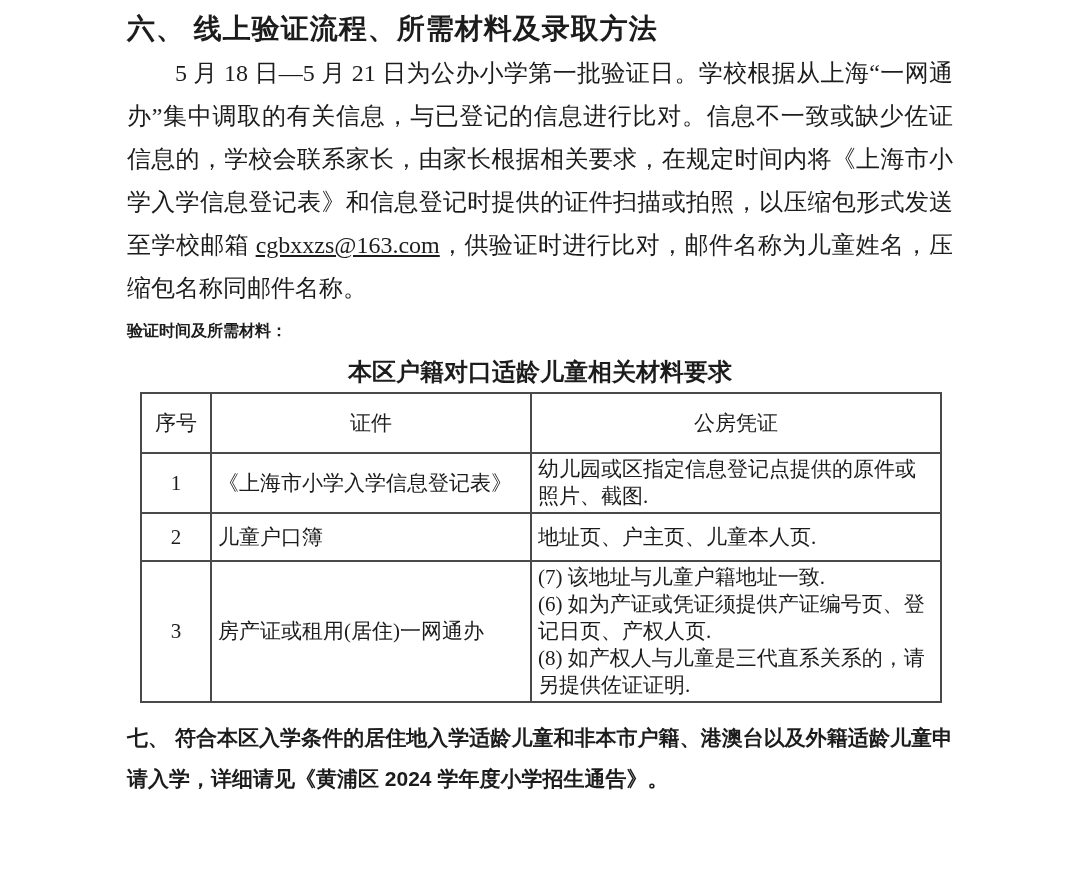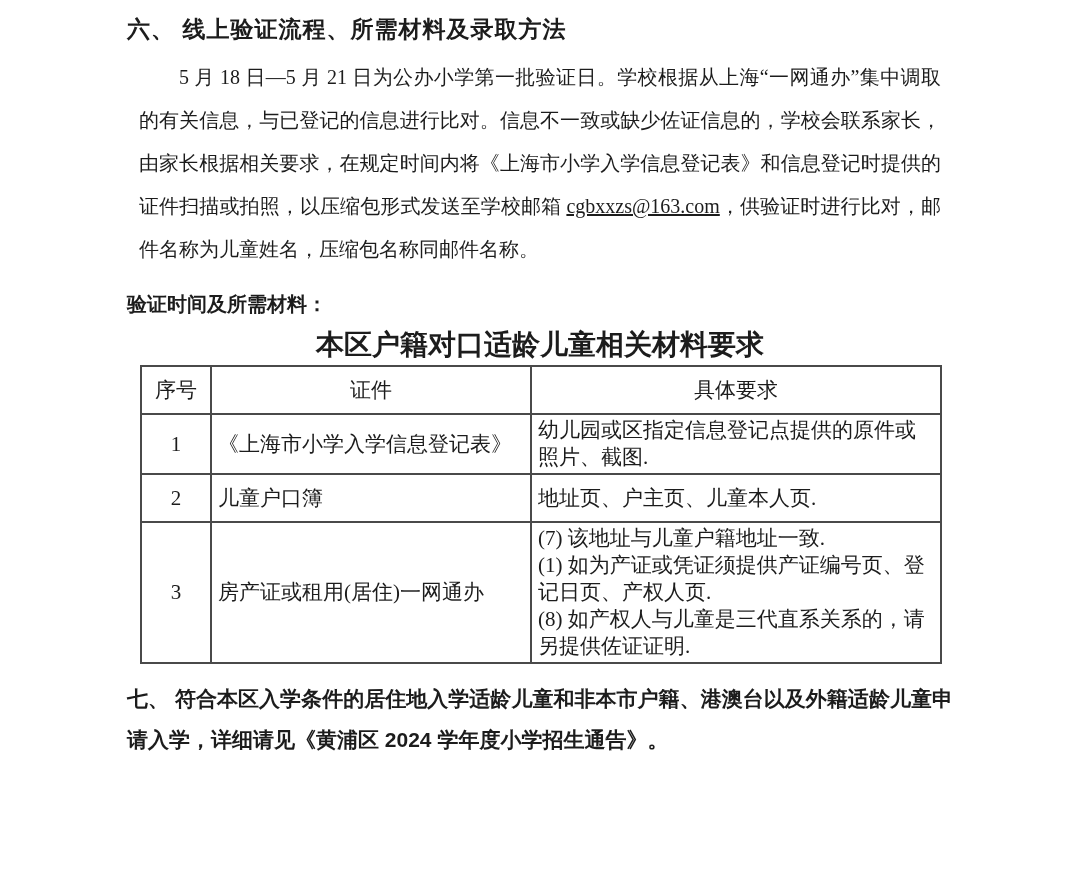--- a/index.html
+++ b/index.html
@@ -6,54 +6,54 @@
   body {
     width: 1080px; height: 876px; overflow: hidden;
     font-family: "Liberation Serif", serif;
     color: #1c1c1c;
     -webkit-font-smoothing: antialiased;
   }
   .doc { padding: 14px 127px 0 127px; }
 
   .h-main {
     font-family: "Liberation Sans", sans-serif;
-    font-weight: bold; font-size: 23px; line-height: 30px;
+    font-weight: bold; font-size: 28px; line-height: 30px;
     margin: 0 0 8px 0; letter-spacing: 1px;
   }
   .para {
-    font-size: 20px; line-height: 43px;
-    text-align: justify; margin: 12px;
+    font-size: 24px; line-height: 43px;
+    text-align: justify; margin: 0;
   }
   .indent { text-indent: 2em; }
   .email { text-decoration: underline; cursor: pointer; }
 
   .label {
     font-family: "Liberation Sans", sans-serif;
-    font-weight: bold; font-size: 20px; line-height: 42px; margin: 0;
+    font-weight: bold; font-size: 16px; line-height: 42px; margin: 0;
   }
   .table-title {
     font-family: "Liberation Sans", sans-serif;
-    font-weight: bold; font-size: 28px; line-height: 40px;
+    font-weight: bold; font-size: 24px; line-height: 40px;
     text-align: center; margin: 0;
   }
 
   table.materials {
     border-collapse: collapse; table-layout: fixed;
     width: 800px; margin-left: 13px;
     font-size: 21px;
   }
   .materials th, .materials td {
     border: 2px solid #4a4a4a;
     font-weight: normal;
     line-height: 27px;
     vertical-align: middle;
     padding: 2px 6px;
   }
   col.c1 { width: 70px; } col.c2 { width: 320px; } col.c3 { width: 410px; }
-  .materials thead tr { height: 48px; padding-left: 48px; }
+  .materials thead tr { height: 60px; padding-left: 48px; }
   .materials thead th { text-align: center; }
   tr.r1 { height: 56px; } tr.r2 { height: 48px; }
   .cell-num { text-align: center; }
   .cell-doc { padding-left: 12px; }
   .cell-req { padding-left: 8px; padding-right: 10px; }
 
   .sec {
     font-family: "Liberation Sans", sans-serif;
     font-weight: bold; font-size: 21px; line-height: 41px;
     text-align: justify; margin: 0;
@@ -78,40 +78,40 @@
   <table class="materials">
     <colgroup>
         <col class="c1">
         <col class="c2">
         <col class="c3">
       </colgroup>
     <thead>
       <tr>
         <th>序号</th>
         <th>证件</th>
-        <th>具体要求</th>
+        <th>公房凭证</th>
       </tr>
     </thead>
     <tbody>
       <tr class="r1">
         <td class="cell-num">1</td>
         <td class="cell-doc">《上海市小学入学信息登记表》</td>
         <td class="cell-req">幼儿园或区指定信息登记点提供的原件或照片、截图.</td>
       </tr>
       <tr class="r2">
         <td class="cell-num">2</td>
         <td class="cell-doc">儿童户口簿</td>
         <td class="cell-req">地址页、户主页、儿童本人页.</td>
       </tr>
       <tr class="r3">
         <td class="cell-num">3</td>
         <td class="cell-doc">房产证或租用(居住)一网通办</td>
         <td class="cell-req">
           <div>(7) 该地址与儿童户籍地址一致.</div>
-          <div>(1) 如为产证或凭证须提供产证编号页、登记日页、产权人页.</div>
+          <div>(6) 如为产证或凭证须提供产证编号页、登记日页、产权人页.</div>
           <div>(8) 如产权人与儿童是三代直系关系的，请另提供佐证证明.</div>
         </td>
       </tr>
     </tbody>
   </table>
 
   <p class="sec sec7">七、 符合本区入学条件的居住地入学适龄儿童和非本市户籍、港澳台以及外籍适龄儿童申请入学，详细请见《黄浦区 2024 学年度小学招生通告》。</p>
 
 
 </div>

